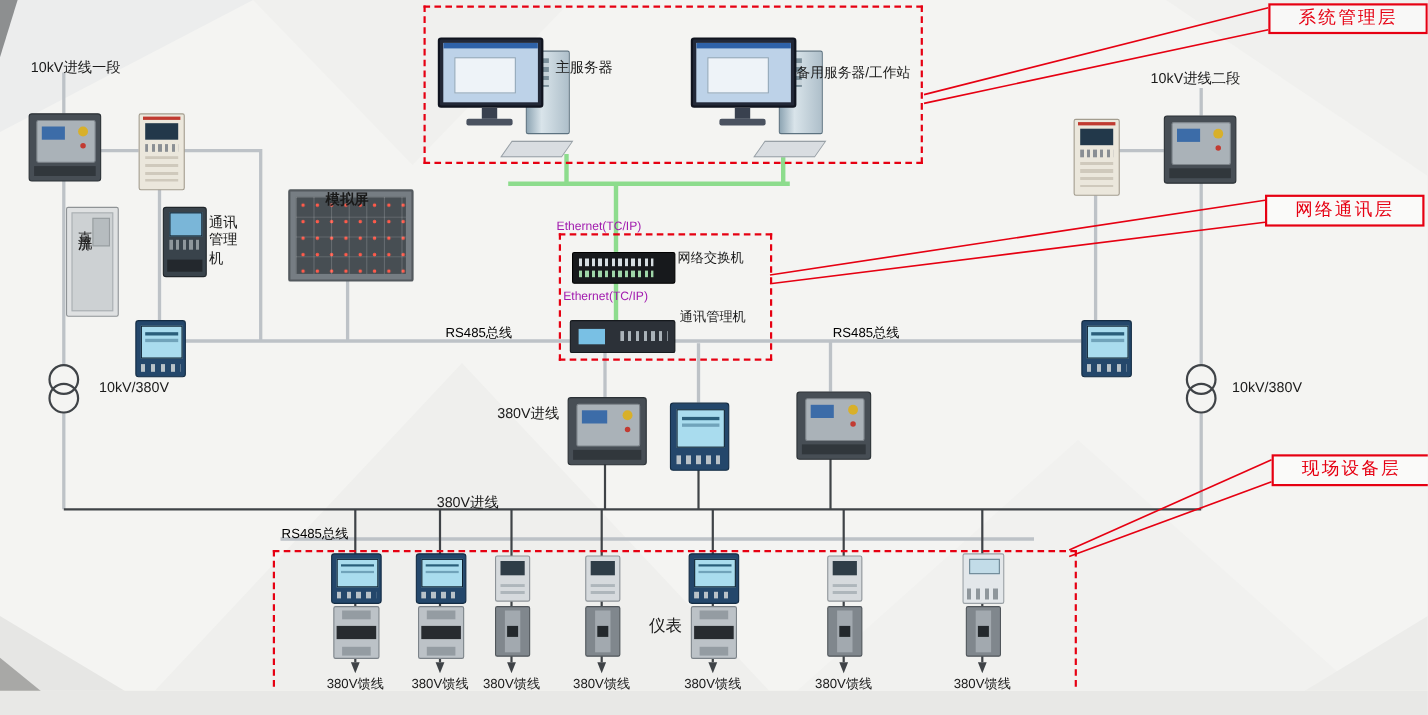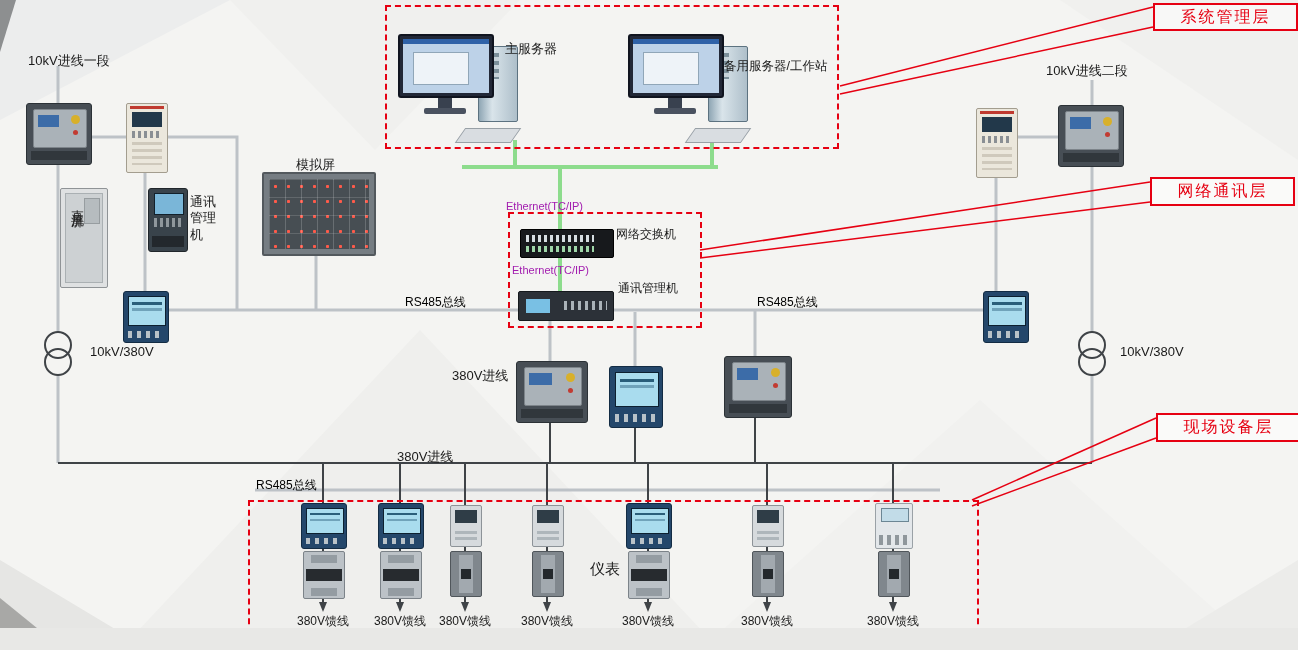--- a/index.html
+++ b/index.html
@@ -289,23 +289,23 @@
   <div class="dev contactor" style="left:628px;top:551px;width:40px;height:46px;"></div>
 
   <div class="dev transducer" style="left:752px;top:505px;width:30px;height:40px;"></div>
   <div class="dev mccb" style="left:752px;top:551px;width:30px;height:44px;"></div>
 
   <div class="dev din" style="left:875px;top:503px;width:36px;height:44px;"></div>
   <div class="dev mccb" style="left:878px;top:551px;width:30px;height:44px;"></div>
 
   <div class="lbl" style="left:28px;top:52px;">10kV进线一段</div>
   <div class="lbl" style="left:1046px;top:62px;">10kV进线二段</div>
-  <div class="lbl" style="left:505px;top:40px;text-align:center;">主服务器</div>
+  <div class="lbl" style="left:505px;top:52px;text-align:center;">主服务器</div>
   <div class="lbl" style="left:724px;top:58px;font-size:12.5px;">备用服务器/工作站</div>
-  <div class="lbl" style="left:296px;top:156px;">模拟屏</div>
+  <div class="lbl" style="left:296px;top:172px;font-weight:bold;">模拟屏</div>
   <div class="lbl wrap2" style="left:190px;top:194px;">通讯管理机</div>
   <div class="lbl green" style="left:506px;top:200px;">Ethernet(TC/IP)</div>
   <div class="lbl green" style="left:512px;top:264px;">Ethernet(TC/IP)</div>
   <div class="lbl small" style="left:616px;top:226px;">网络交换机</div>
   <div class="lbl small" style="left:618px;top:280px;">通讯管理机</div>
   <div class="lbl gray" style="left:405px;top:294px;">RS485总线</div>
   <div class="lbl gray" style="left:757px;top:294px;">RS485总线</div>
   <div class="lbl gray" style="left:256px;top:477px;">RS485总线</div>
   <div class="lbl" style="left:90px;top:344px;">10kV/380V</div>
   <div class="lbl" style="left:1120px;top:344px;">10kV/380V</div>

